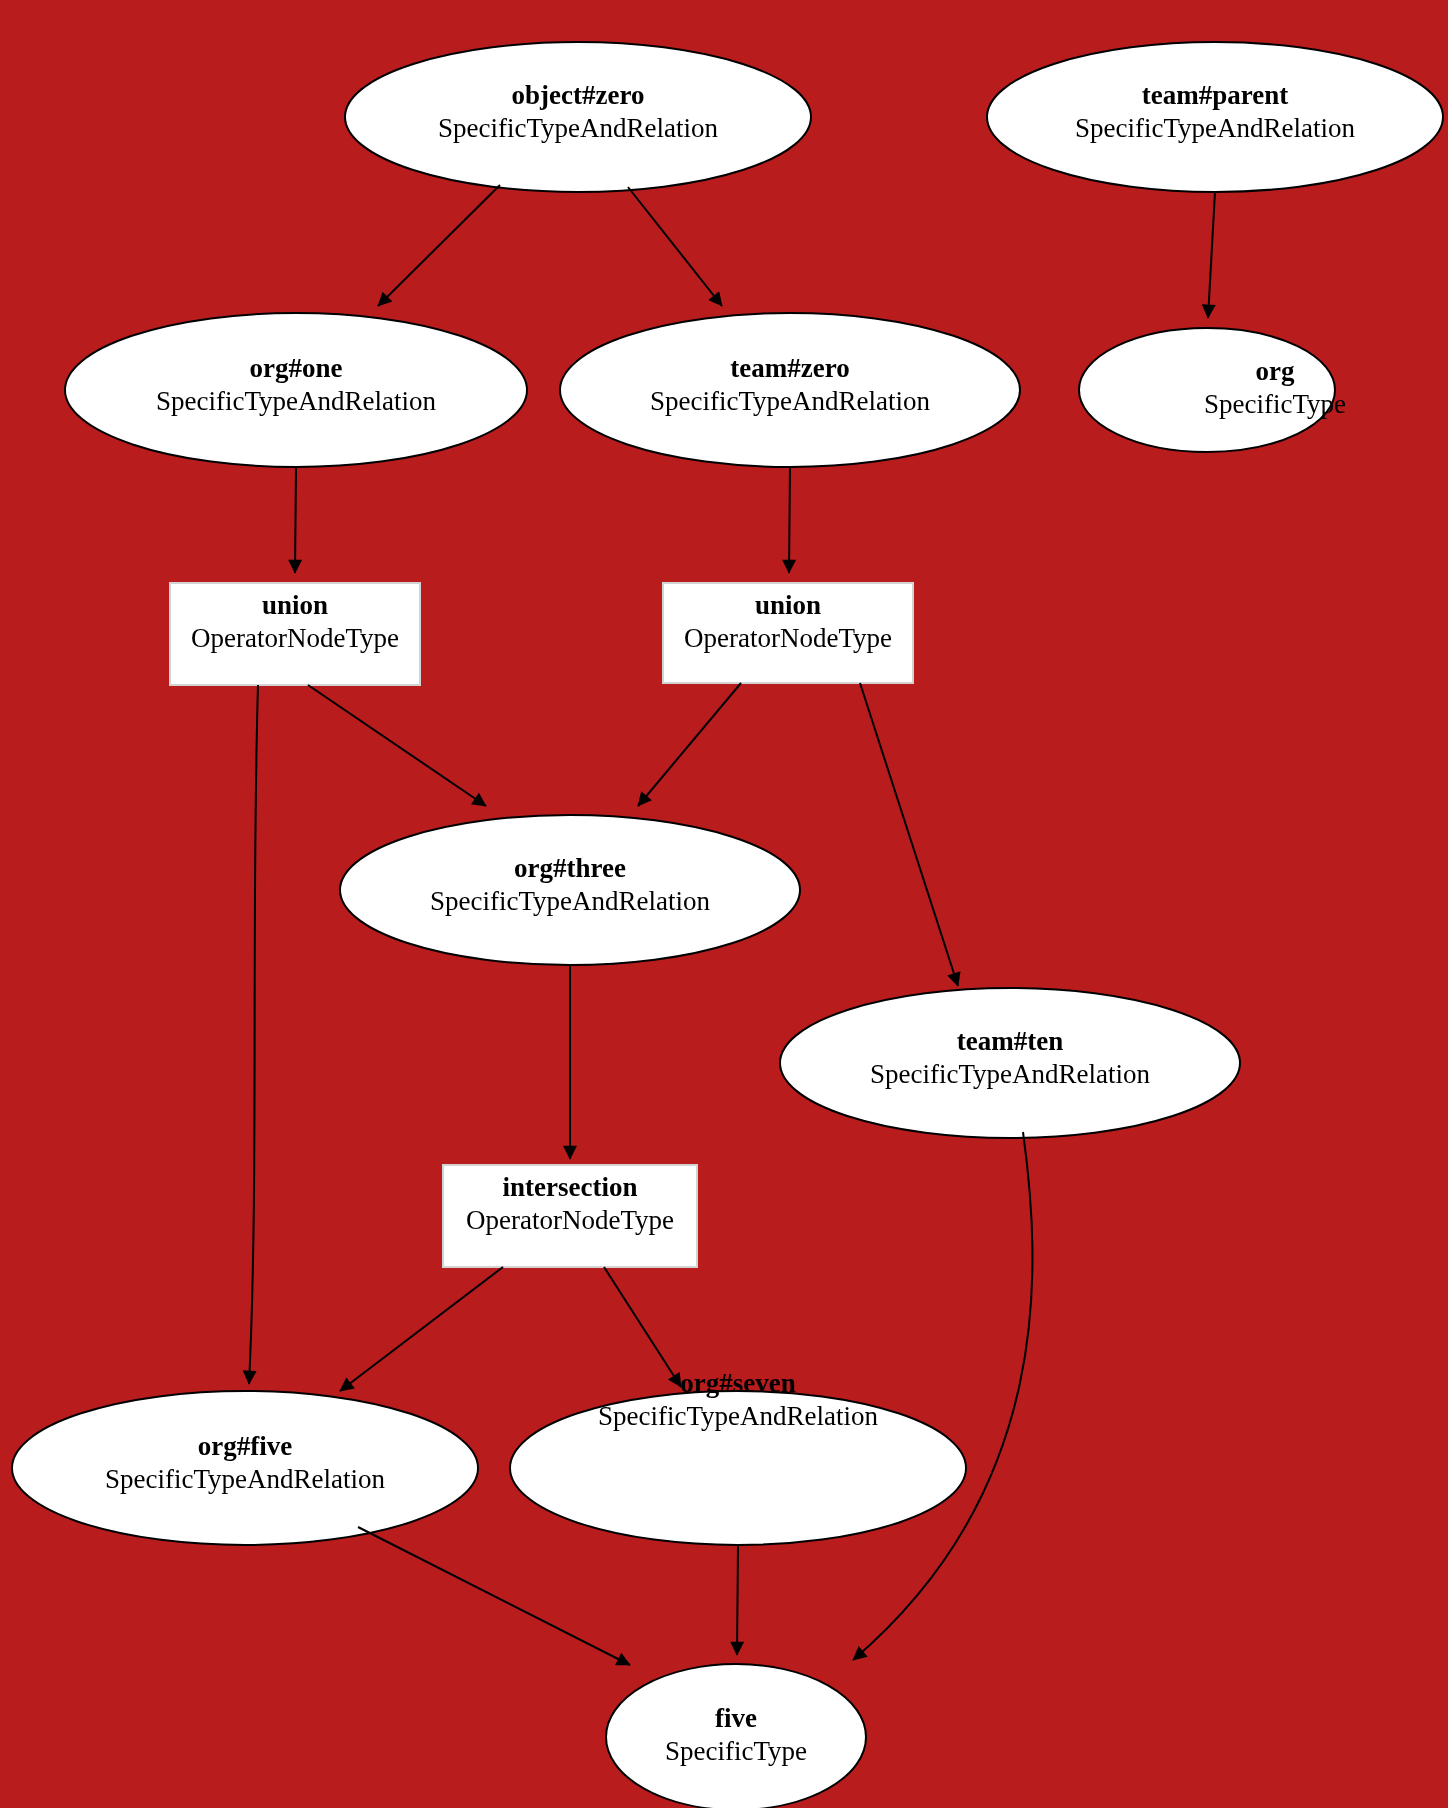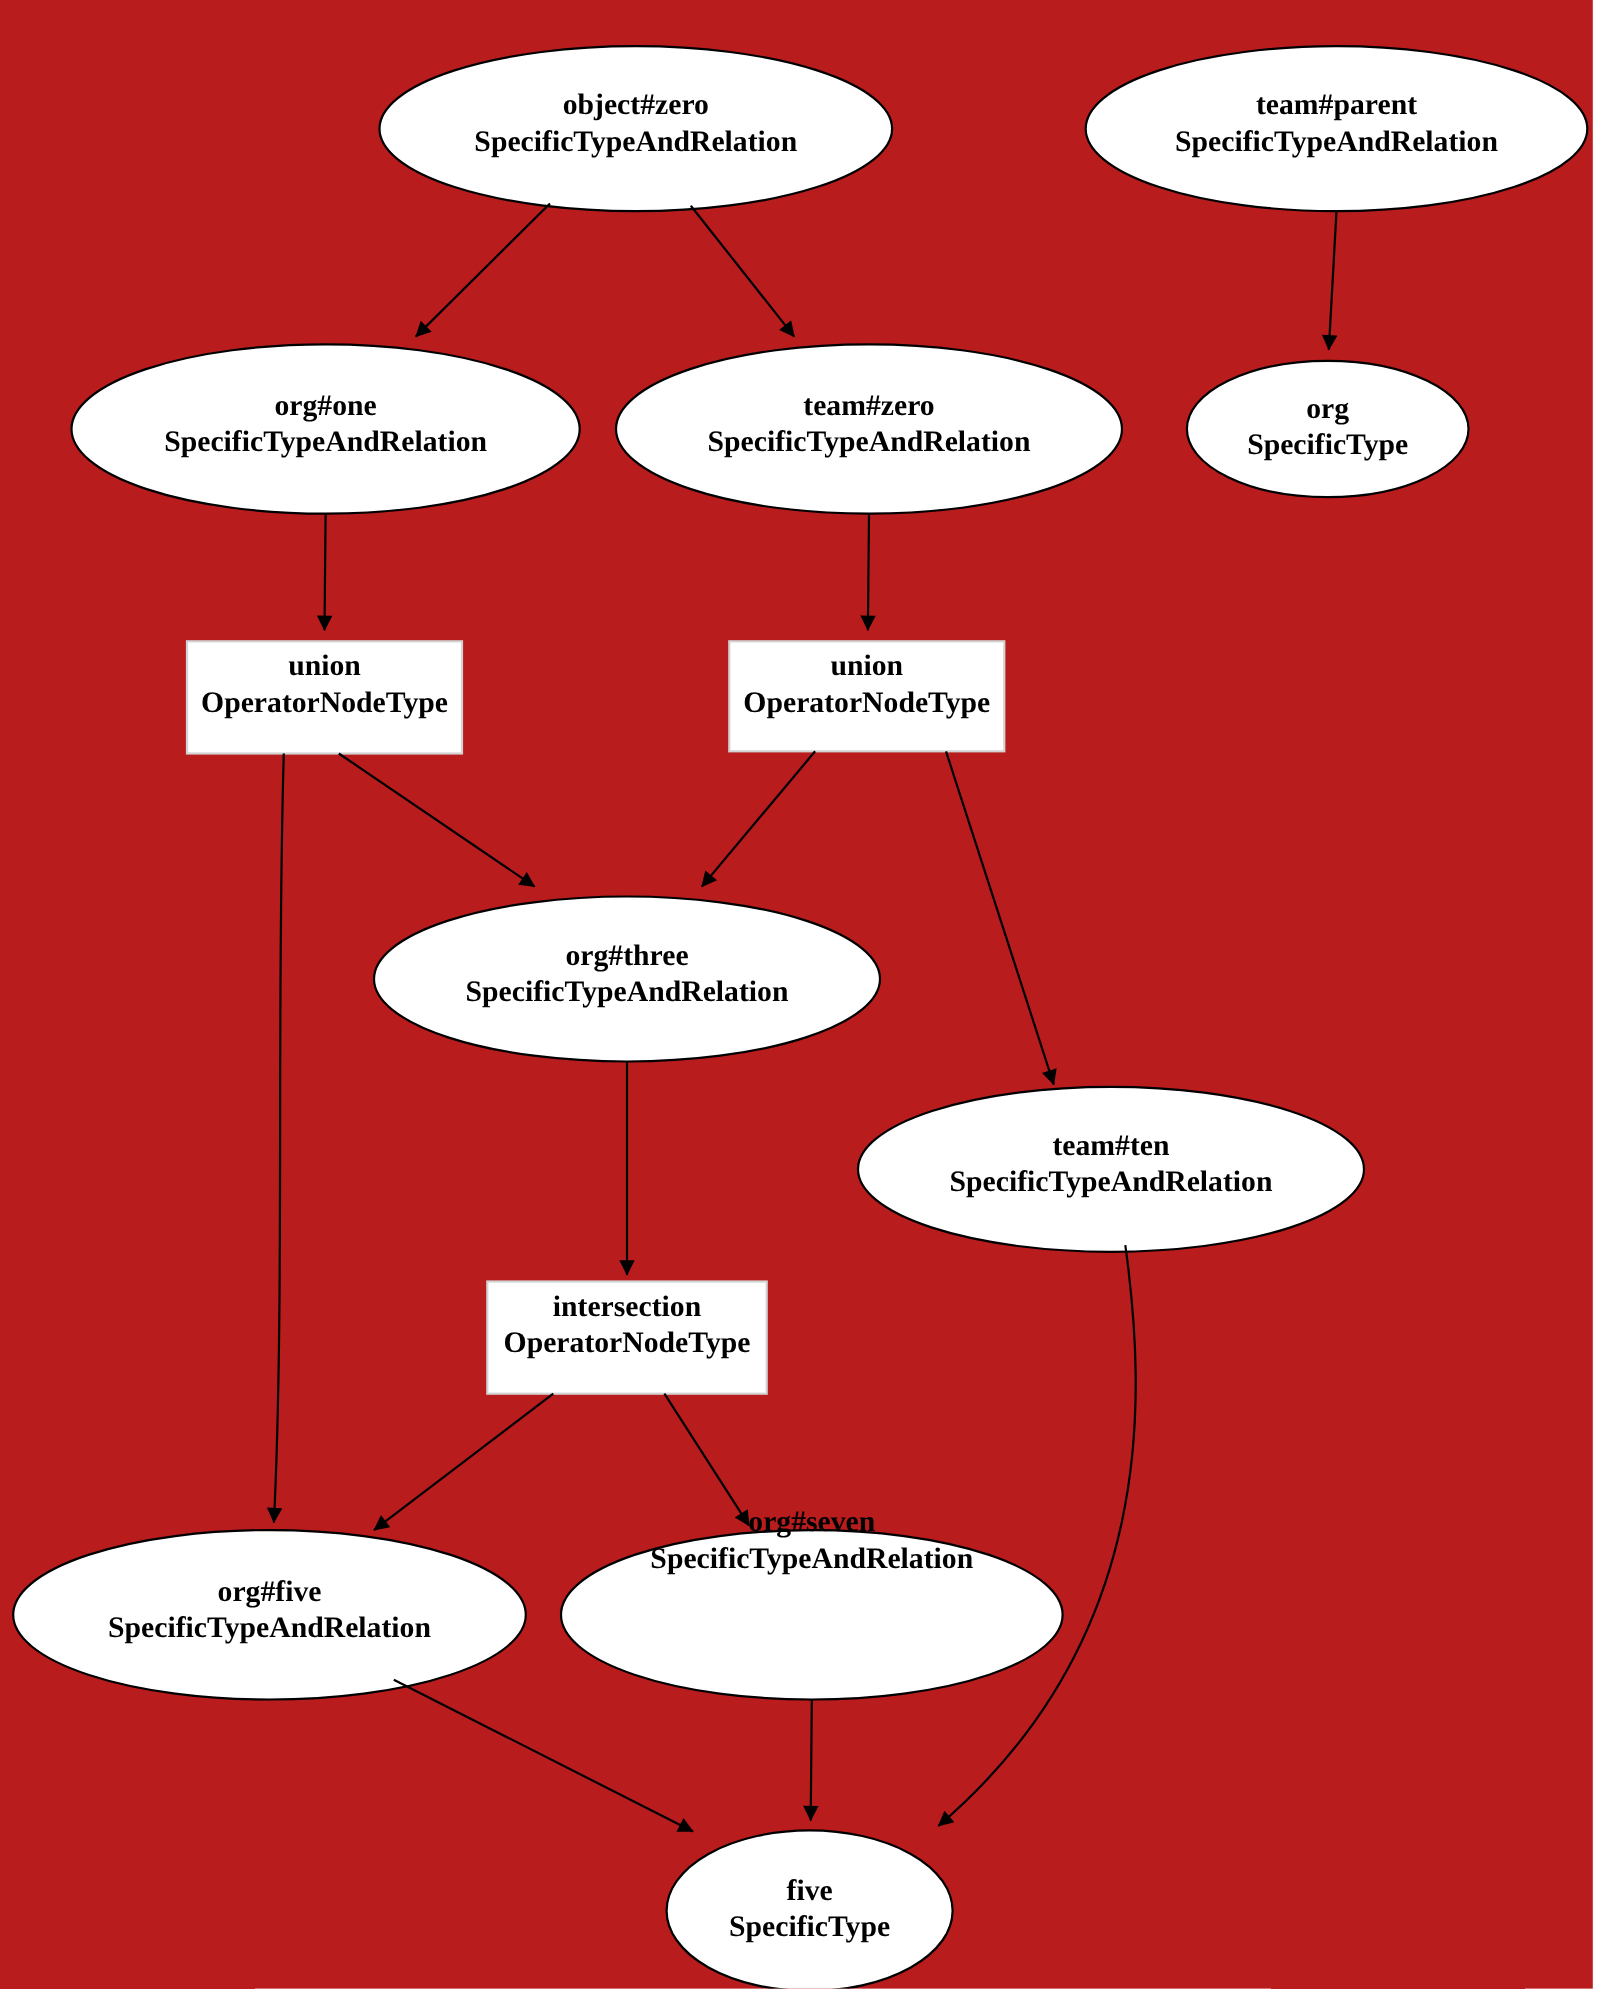--- a/index.html
+++ b/index.html
@@ -15,21 +15,21 @@
     position:absolute;
     transform:translate(-50%,-50%);
     text-align:center;
     color:#000;
     line-height:33px;
     font-size:27px;
     white-space:nowrap;
     pointer-events:none;
   }
   .node-label .nl{font-weight:bold;}
-  .node-label .nt{font-weight:bold;}
+  .node-label .nt{font-weight:normal;}
 </style>
 </head>
 <body>
 
 <div class="canvas">
 
   <svg width="1452" height="1808" viewBox="0 0 1452 1808">
     <defs>
       <marker id="arrow" viewBox="0 0 10 10" refX="9.5" refY="5" markerWidth="10" markerHeight="7" orient="auto-start-reverse">
         <path d="M0,0 L10,5 L0,10 z" fill="#000000"></path>
@@ -80,21 +80,21 @@
   <div class="node-label" style="left:296px;top:385px">
     <div class="nl">org#one</div>
     <div class="nt">SpecificTypeAndRelation</div>
   </div>
 
   <div class="node-label" style="left:790px;top:385px">
     <div class="nl">team#zero</div>
     <div class="nt">SpecificTypeAndRelation</div>
   </div>
 
-  <div class="node-label" style="left:1207px;top:388px">
+  <div class="node-label" style="left:1275px;top:388px">
     <div class="nl">org</div>
     <div class="nt">SpecificType</div>
   </div>
 
   <div class="node-label" style="left:295px;top:622px">
     <div class="nl">union</div>
     <div class="nt">OperatorNodeType</div>
   </div>
 
   <div class="node-label" style="left:788px;top:622px">

